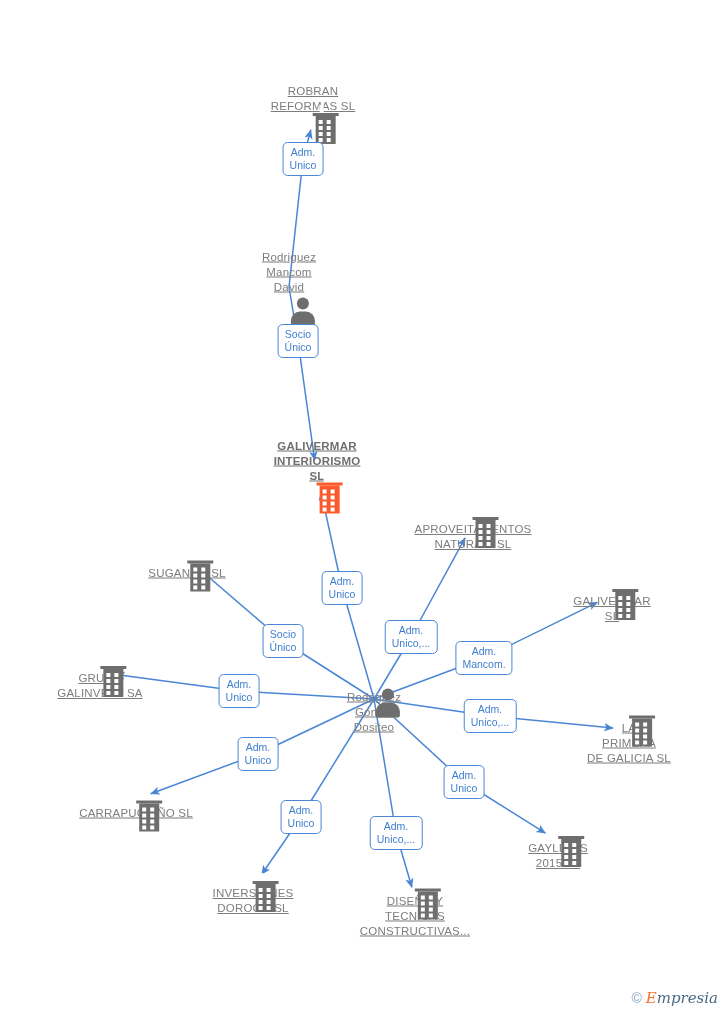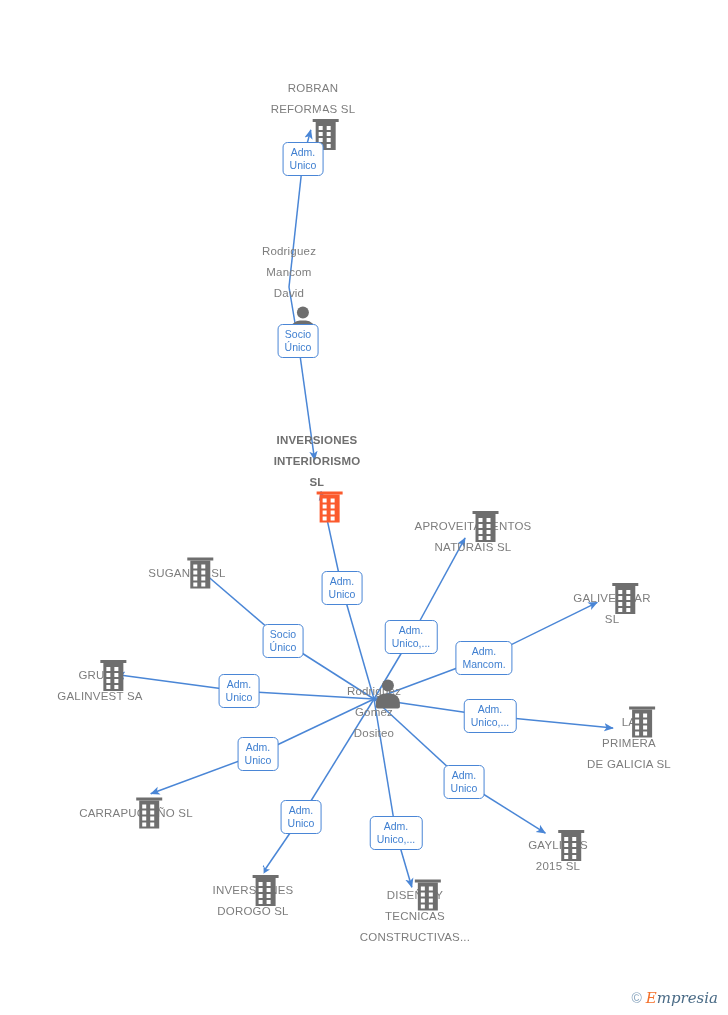--- a/index.html
+++ b/index.html
@@ -3,22 +3,22 @@
 <meta charset="utf-8">
 <style>
   html,body{margin:0;padding:0;background:#ffffff;}
   body{width:728px;height:1015px;position:relative;overflow:hidden;
        font-family:"Liberation Sans","DejaVu Sans",sans-serif;}
   #canvas{position:absolute;inset:0;width:728px;height:1015px;}
   svg#edges{position:absolute;left:0;top:0;width:728px;height:1015px;}
 
   .node{position:absolute;transform:translate(-50%,-50%);
         display:flex;flex-direction:column;align-items:center;}
-  .node .caption{color:#7d7d7d;font-size:11.5px;line-height:21px;
-        text-align:center;white-space:pre-line;letter-spacing:.2px;}
+  .node .caption{color:#7d7d7d;font-size:11.5px;line-height:15px;
+        text-align:center;white-space:pre-line;letter-spacing:.2px;text-decoration:underline;}
   .node.focal .caption{color:#6f6f6f;font-weight:bold;font-size:11.5px;}
   .node .caption.below{order:2;margin-top:2px;}
   .node .caption.above{order:0;margin-bottom:2px;}
   .node .glyph{order:1;}
 
   .bldg{width:26px;height:32px;position:relative;}
   .bldg .body{position:absolute;left:3px;top:0;width:20px;height:28px;
         background:#6e6e6e;}
   .bldg .base{position:absolute;left:0;bottom:0;width:26px;height:3px;
         background:#6e6e6e;}
@@ -89,21 +89,21 @@
 REFORMAS  SL</div>
         <div class="glyph"><span class="bldg"><i class="body"></i><i class="win" style="left:6px;top:4px"></i><i class="win" style="left:14px;top:4px"></i><i class="win" style="left:6px;top:10px"></i><i class="win" style="left:14px;top:10px"></i><i class="win" style="left:6px;top:16px"></i><i class="win" style="left:14px;top:16px"></i><i class="win" style="left:6px;top:22px"></i><i class="win" style="left:14px;top:22px"></i><i class="door"></i><i class="base"></i></span></div>
       </div>
       <div class="node" style="left: 289px; top: 273px;">
         <div class="caption above">Rodriguez
 Mancom
 David</div>
         <div class="glyph"><span class="person"><i class="head"></i><i class="torso"></i></span></div>
       </div>
       <div class="node focal" style="left: 317px; top: 462px;">
-        <div class="caption above">INVERSIONES
+        <div class="caption above">GALIVERMAR
 INTERIORISMO
 SL</div>
         <div class="glyph"><span class="bldg orange"><i class="body"></i><i class="win" style="left:6px;top:4px"></i><i class="win" style="left:14px;top:4px"></i><i class="win" style="left:6px;top:10px"></i><i class="win" style="left:14px;top:10px"></i><i class="win" style="left:6px;top:16px"></i><i class="win" style="left:14px;top:16px"></i><i class="win" style="left:6px;top:22px"></i><i class="win" style="left:14px;top:22px"></i><i class="door"></i><i class="base"></i></span></div>
       </div>
       <div class="node" style="left: 374px; top: 711px;">
         <div class="caption below">Rodriguez
 Gomez
 Dositeo</div>
         <div class="glyph"><span class="person"><i class="head"></i><i class="torso"></i></span></div>
       </div>

